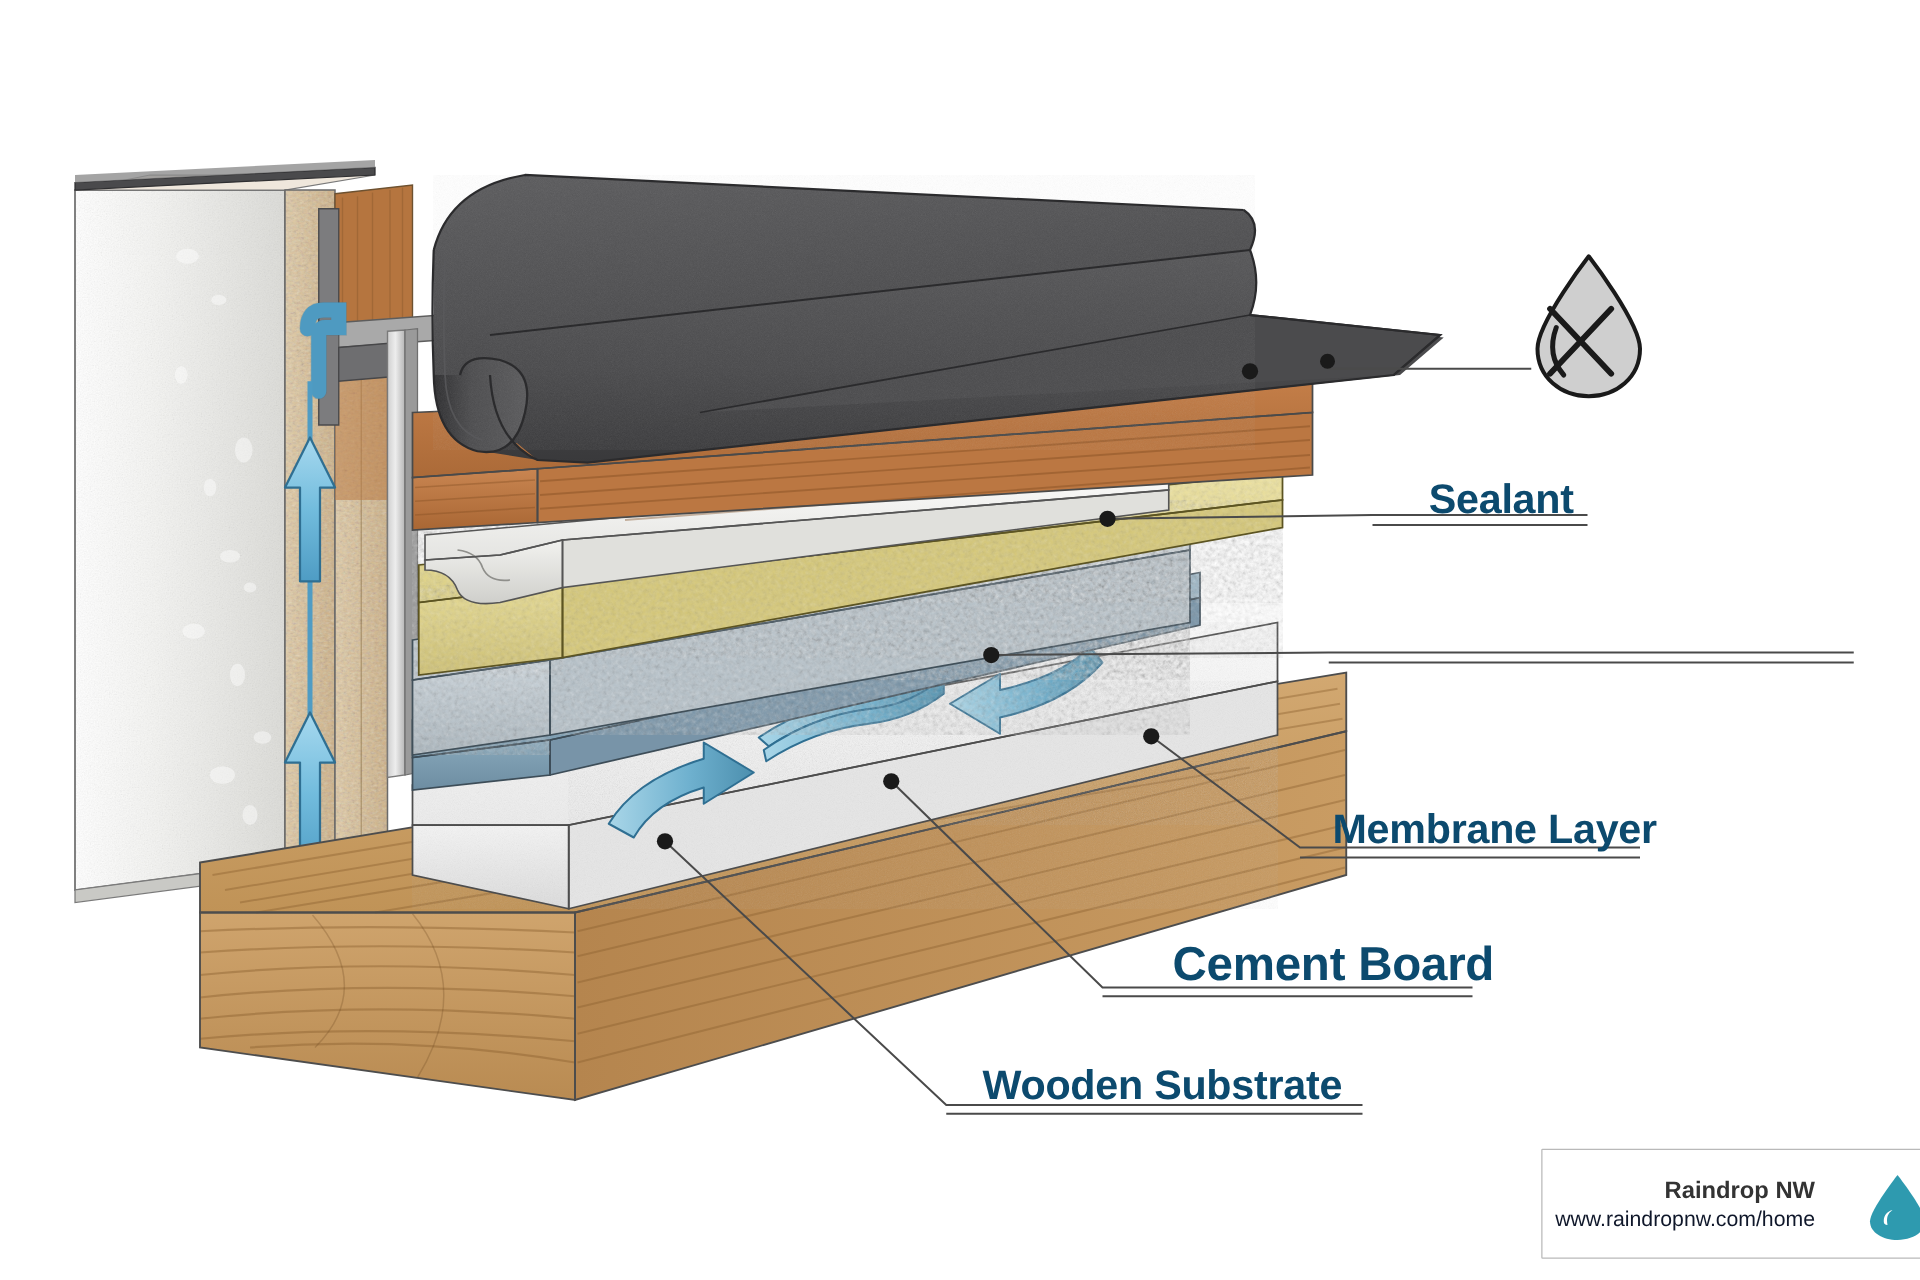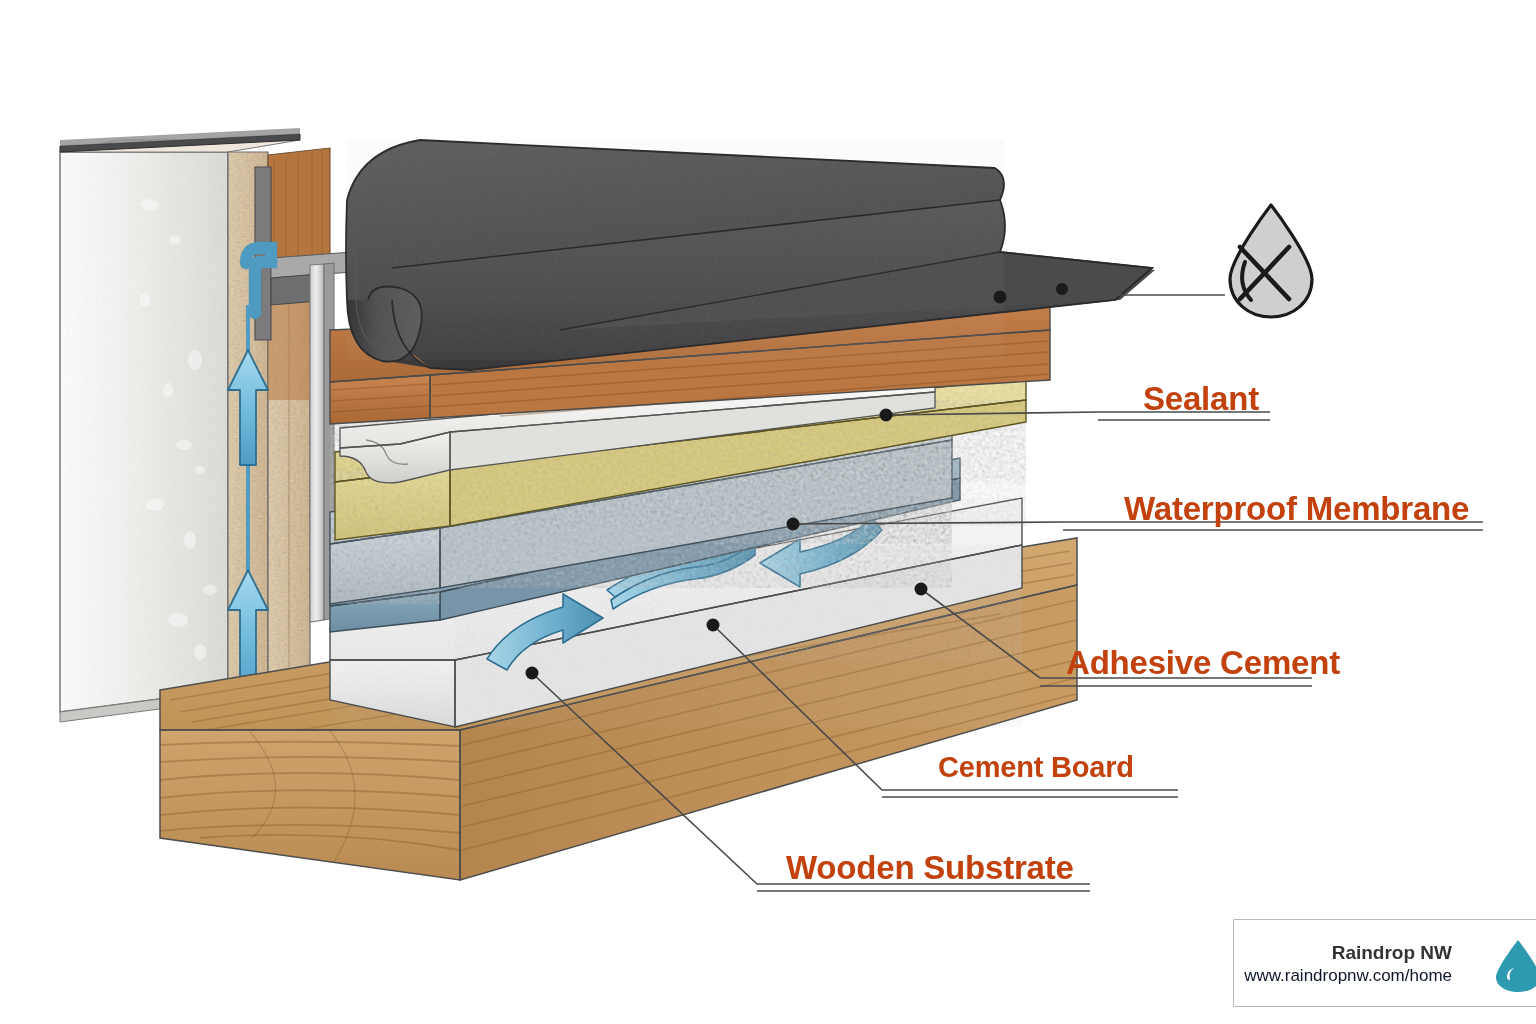--- a/index.html
+++ b/index.html
@@ -5,28 +5,28 @@
   html,body{margin:0;padding:0;background:#ffffff;}
   body{width:1536px;height:1024px;overflow:hidden;
        font-family:"Liberation Sans", sans-serif;}
   #stage{position:relative;width:1536px;height:1024px;background:#fff;}
   svg#scene{position:absolute;left:0;top:0;width:1536px;height:1024px;}
 
   .lbl{
     position:absolute;
     font-family:"Liberation Sans", sans-serif;
     font-weight:700;
-    color:#c2410c;
+    color:#0c4a6e;
     white-space:nowrap;
     letter-spacing:-0.2px;
   }
   .lbl-sealant{left:1143px;top:380px;font-size:33px;}
   .lbl-membrane{left:1124px;top:490px;font-size:33px;}
   .lbl-adhesive{left:1066px;top:644px;font-size:33px;}
-  .lbl-cement{left:938px;top:751px;font-size:29px;}
+  .lbl-cement{left:938px;top:751px;font-size:38px;}
   .lbl-wood{left:786px;top:849px;font-size:33px;text-align:center;}
 
   
   #logo-card{
     position:absolute;left:1233px;top:919px;width:324px;height:88px;
     border:1.6px solid #b9b9b9;border-radius:1px;background:#ffffff;
     box-sizing:border-box;
   }
   #logo-text{
     position:absolute;left:0;top:0;width:226px;height:88px;
@@ -493,22 +493,21 @@
     <g stroke="#4a4a4a" stroke-width="1.6">
       <line x1="1098" y1="420" x2="1270" y2="420"></line>
       <line x1="1063" y1="530" x2="1483" y2="530"></line>
       <line x1="1040" y1="686" x2="1312" y2="686"></line>
       <line x1="882" y1="797" x2="1178" y2="797"></line>
       <line x1="757" y1="891" x2="1090" y2="891"></line>
     </g>
   </svg>
 
   <div class="lbl lbl-sealant">Sealant</div>
-  <div class="lbl lbl-membrane">Waterproof Membrane</div>
-  <div class="lbl lbl-adhesive">Adhesive Cement</div>
+  <div class="lbl lbl-adhesive">Membrane Layer</div>
   <div class="lbl lbl-cement">Cement Board</div>
   <div class="lbl lbl-wood">Wooden Substrate</div>
 
   <div id="logo-card">
     <div id="logo-text">
       <div id="logo-title">Raindrop NW</div>
       <div id="logo-url">www.raindropnw.com/home</div>
     </div>
     <svg id="logo-drop" viewBox="0 0 48 54">
       <path d="M24,1 C24,1 46,29 46,38 C46,47 36,53 24,53 C12,53 2,47 2,38 C2,29 24,1 24,1 Z" fill="#2e9aaf"></path>

